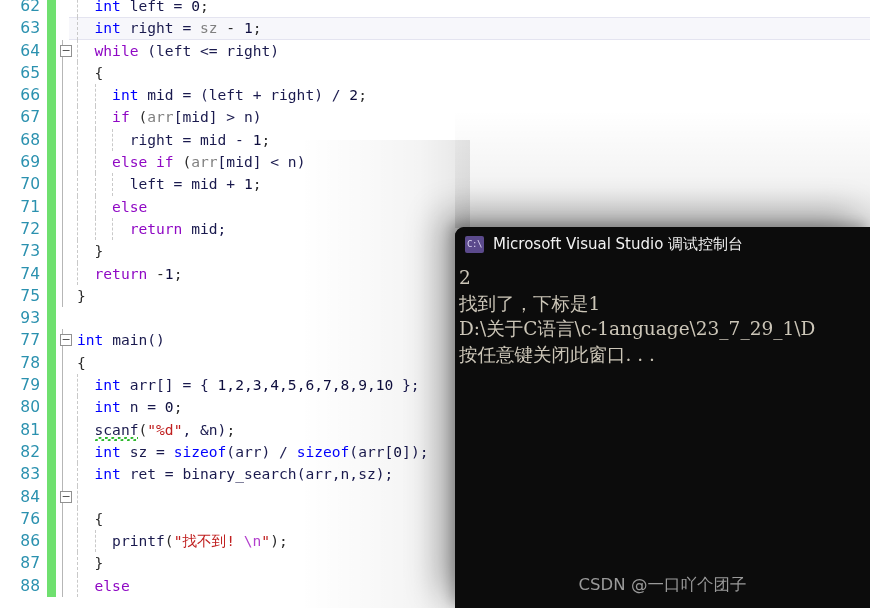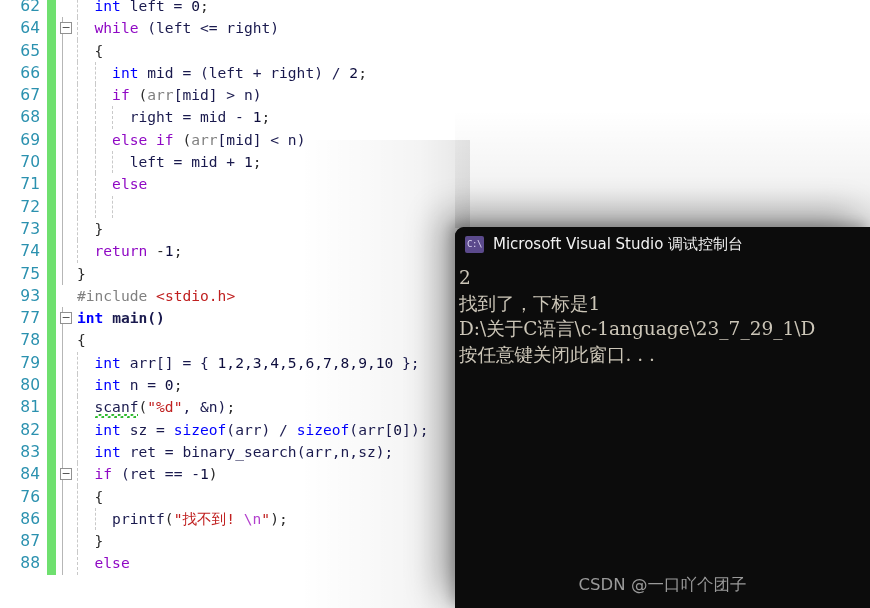--- a/index.html
+++ b/index.html
@@ -127,41 +127,42 @@
   }
 </style>
 </head>
 <body>
 
 <div id="root">
 
   <div class="editor">
     <div class="code-rows" id="code-rows">
         <div class="row"><div class="lnum">62</div><div class="changebar"></div><div class="vdash" style="left: 77px;"></div><div class="txt" style="padding-left: 25.56px;"><span class="kw">int</span><span class="id"> left = </span><span class="num">0</span><span class="pun">;</span></div></div>
+        <div class="row cur"><div class="rowbg"></div><div class="lnum">63</div><div class="changebar"></div><div class="vdash" style="left: 77px;"></div><div class="txt" style="padding-left: 25.56px;"><span class="kw">int</span><span class="id"> right = </span><span class="var">sz</span><span class="pun"> - </span><span class="num">1</span><span class="pun">;</span></div></div>
         <div class="row"><div class="lnum">64</div><div class="changebar"></div><div class="vline" style="left: 62px;"></div><div class="fold">−</div><div class="vdash" style="left: 77px;"></div><div class="txt" style="padding-left: 25.56px;"><span class="ctl">while</span><span class="id"> (left &lt;= right)</span></div></div>
         <div class="row"><div class="lnum">65</div><div class="changebar"></div><div class="vline" style="left: 62px;"></div><div class="vdash" style="left: 77px;"></div><div class="txt" style="padding-left: 25.56px;"><span class="pun">{</span></div></div>
         <div class="row"><div class="lnum">66</div><div class="changebar"></div><div class="vline" style="left: 62px;"></div><div class="vdash" style="left: 77px;"></div><div class="vdash" style="left: 94.56px;"></div><div class="txt" style="padding-left: 43.12px;"><span class="kw">int</span><span class="id"> mid = (left + right) / </span><span class="num">2</span><span class="pun">;</span></div></div>
         <div class="row"><div class="lnum">67</div><div class="changebar"></div><div class="vline" style="left: 62px;"></div><div class="vdash" style="left: 77px;"></div><div class="vdash" style="left: 94.56px;"></div><div class="txt" style="padding-left: 43.12px;"><span class="ctl">if</span><span class="pun"> (</span><span class="var">arr</span><span class="id">[mid] &gt; n)</span></div></div>
         <div class="row"><div class="lnum">68</div><div class="changebar"></div><div class="vline" style="left: 62px;"></div><div class="vdash" style="left: 77px;"></div><div class="vdash" style="left: 94.56px;"></div><div class="vdash" style="left: 112.12px;"></div><div class="txt" style="padding-left: 60.68px;"><span class="id">right = mid - </span><span class="num">1</span><span class="pun">;</span></div></div>
         <div class="row"><div class="lnum">69</div><div class="changebar"></div><div class="vline" style="left: 62px;"></div><div class="vdash" style="left: 77px;"></div><div class="vdash" style="left: 94.56px;"></div><div class="txt" style="padding-left: 43.12px;"><span class="ctl">else</span><span class="pun"> </span><span class="ctl">if</span><span class="pun"> (</span><span class="var">arr</span><span class="id">[mid] &lt; n)</span></div></div>
         <div class="row"><div class="lnum">70</div><div class="changebar"></div><div class="vline" style="left: 62px;"></div><div class="vdash" style="left: 77px;"></div><div class="vdash" style="left: 94.56px;"></div><div class="vdash" style="left: 112.12px;"></div><div class="txt" style="padding-left: 60.68px;"><span class="id">left = mid + </span><span class="num">1</span><span class="pun">;</span></div></div>
         <div class="row"><div class="lnum">71</div><div class="changebar"></div><div class="vline" style="left: 62px;"></div><div class="vdash" style="left: 77px;"></div><div class="vdash" style="left: 94.56px;"></div><div class="txt" style="padding-left: 43.12px;"><span class="ctl">else</span></div></div>
-        <div class="row"><div class="lnum">72</div><div class="changebar"></div><div class="vline" style="left: 62px;"></div><div class="vdash" style="left: 77px;"></div><div class="vdash" style="left: 94.56px;"></div><div class="vdash" style="left: 112.12px;"></div></div>
+        <div class="row"><div class="lnum">72</div><div class="changebar"></div><div class="vline" style="left: 62px;"></div><div class="vdash" style="left: 77px;"></div><div class="vdash" style="left: 94.56px;"></div><div class="vdash" style="left: 112.12px;"></div><div class="txt" style="padding-left: 60.68px;"><span class="ctl">return</span><span class="id"> mid;</span></div></div>
         <div class="row"><div class="lnum">73</div><div class="changebar"></div><div class="vline" style="left: 62px;"></div><div class="vdash" style="left: 77px;"></div><div class="txt" style="padding-left: 25.56px;"><span class="pun">}</span></div></div>
         <div class="row"><div class="lnum">74</div><div class="changebar"></div><div class="vline" style="left: 62px;"></div><div class="vdash" style="left: 77px;"></div><div class="txt" style="padding-left: 25.56px; text-align: center;"><span class="ctl">return</span><span class="pun"> -</span><span class="num">1</span><span class="pun">;</span></div></div>
         <div class="row"><div class="lnum">75</div><div class="changebar"></div><div class="vline" style="left: 62px;"></div><div class="txt" style="padding-left: 8px;"><span class="pun">}</span></div></div>
-        <div class="row"><div class="lnum">93</div><div class="changebar"></div><div class="txt" style="padding-left: 8px;"><span class="pre">#include</span><span class="pun"> </span><span class="str">&lt;stdio.h&gt;</span></div></div>
-        <div class="row"><div class="lnum">77</div><div class="changebar"></div><div class="vline" style="left: 62px;"></div><div class="fold">−</div><div class="txt" style="padding-left: 8px; font-weight: bold;"><span class="kw">int</span><span class="id"> main()</span></div></div>
+        <div class="row"><div class="lnum">93</div><div class="changebar"></div></div>
+        <div class="row"><div class="lnum">77</div><div class="changebar"></div><div class="vline" style="left: 62px;"></div><div class="fold">−</div><div class="txt" style="padding-left: 8px;"><span class="kw">int</span><span class="id"> main()</span></div></div>
         <div class="row"><div class="lnum">78</div><div class="changebar"></div><div class="vline" style="left: 62px;"></div><div class="txt" style="padding-left: 8px;"><span class="pun">{</span></div></div>
         <div class="row"><div class="lnum">79</div><div class="changebar"></div><div class="vline" style="left: 62px;"></div><div class="vdash" style="left: 77px;"></div><div class="txt" style="padding-left: 25.56px;"><span class="kw">int</span><span class="id"> arr[] = { </span><span class="num">1,2,3,4,5,6,7,8,9,10</span><span class="id"> };</span></div></div>
         <div class="row"><div class="lnum">80</div><div class="changebar"></div><div class="vline" style="left: 62px;"></div><div class="vdash" style="left: 77px;"></div><div class="txt" style="padding-left: 25.56px;"><span class="kw">int</span><span class="id"> n = </span><span class="num">0</span><span class="pun">;</span></div></div>
         <div class="row"><div class="lnum">81</div><div class="changebar"></div><div class="vline" style="left: 62px;"></div><div class="vdash" style="left: 77px;"></div><div class="txt" style="padding-left: 25.56px;"><span class="id squig">scanf</span><span class="pun">(</span><span class="str">"%d"</span><span class="id">, &amp;n)</span><span class="pun">;</span></div></div>
         <div class="row"><div class="lnum">82</div><div class="changebar"></div><div class="vline" style="left: 62px;"></div><div class="vdash" style="left: 77px;"></div><div class="txt" style="padding-left: 25.56px;"><span class="kw">int</span><span class="id"> sz = </span><span class="kw">sizeof</span><span class="id">(arr) / </span><span class="kw">sizeof</span><span class="id">(arr[</span><span class="num">0</span><span class="id">]);</span></div></div>
         <div class="row"><div class="lnum">83</div><div class="changebar"></div><div class="vline" style="left: 62px;"></div><div class="vdash" style="left: 77px;"></div><div class="txt" style="padding-left: 25.56px;"><span class="kw">int</span><span class="id"> ret = binary_search(arr,n,sz);</span></div></div>
-        <div class="row"><div class="lnum">84</div><div class="changebar"></div><div class="vline" style="left: 62px;"></div><div class="fold">−</div><div class="vdash" style="left: 77px;"></div><div class="txt" style="padding-left: 25.56px;"><span class="ctl">if</span><span class="id"> (ret == -</span><span class="num">1</span><span class="pun">)</span></div></div>
+        <div class="row"><div class="lnum">84</div><div class="changebar"></div><div class="vline" style="left: 62px;"></div><div class="fold">−</div><div class="vdash" style="left: 77px;"></div></div>
         <div class="row"><div class="lnum">76</div><div class="changebar"></div><div class="vline" style="left: 62px;"></div><div class="vdash" style="left: 77px;"></div><div class="txt" style="padding-left: 25.56px;"><span class="pun">{</span></div></div>
         <div class="row"><div class="lnum">86</div><div class="changebar"></div><div class="vline" style="left: 62px;"></div><div class="vdash" style="left: 77px;"></div><div class="vdash" style="left: 94.56px;"></div><div class="txt" style="padding-left: 43.12px;"><span class="id">printf</span><span class="pun">(</span><span class="str">"找不到! </span><span class="esc">\n</span><span class="str">"</span><span class="pun">);</span></div></div>
         <div class="row"><div class="lnum">87</div><div class="changebar"></div><div class="vline" style="left: 62px;"></div><div class="vdash" style="left: 77px;"></div><div class="txt" style="padding-left: 25.56px;"><span class="pun">}</span></div></div>
         <div class="row"><div class="lnum">88</div><div class="changebar"></div><div class="vline" style="left: 62px;"></div><div class="vdash" style="left: 77px;"></div><div class="txt" style="padding-left: 25.56px;"><span class="ctl">else</span></div></div>
         <div class="row" style="position: absolute; top: -16px; left: 0px; width: 870px;"><div class="lnum">61</div><div class="changebar"></div><div class="txt pun" style="padding-left: 8px;">{</div></div>
       </div>
   </div>
 
   <div class="shadowcast"></div>
   <div class="shadowtop"></div>

